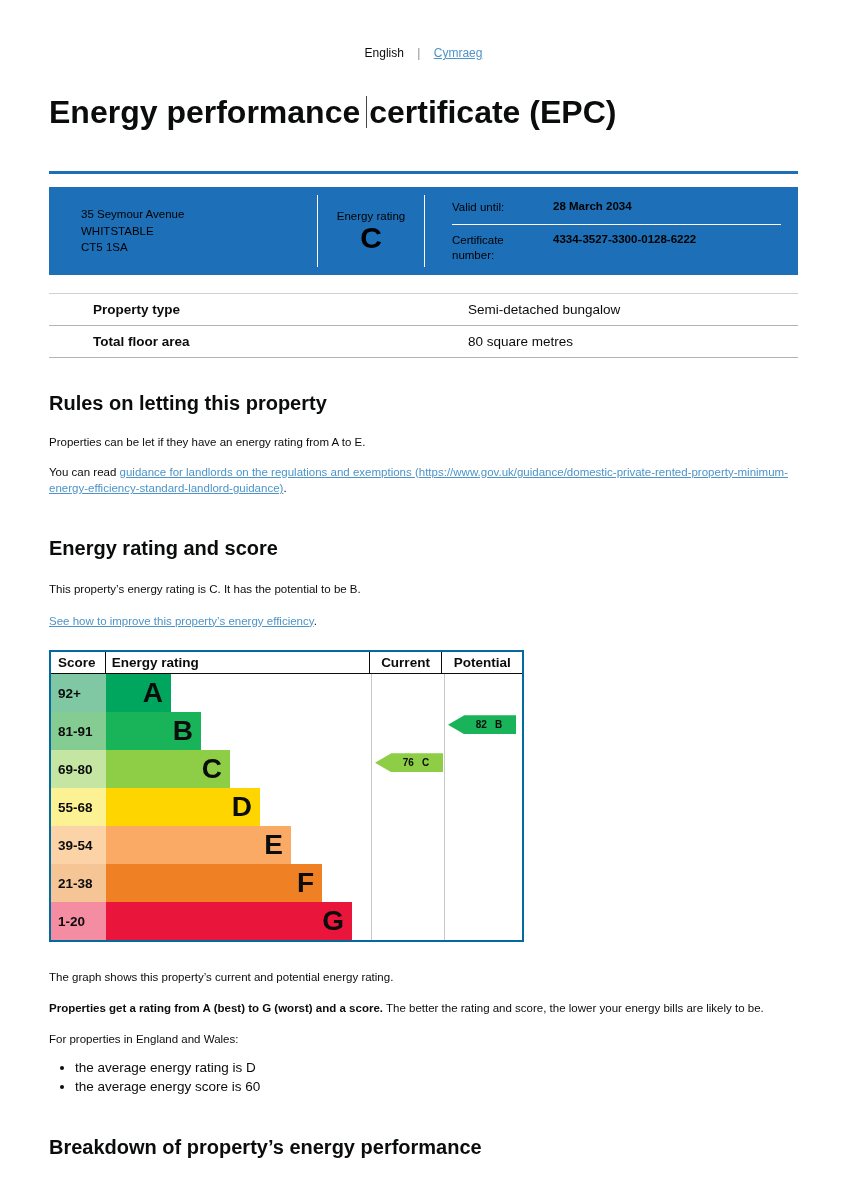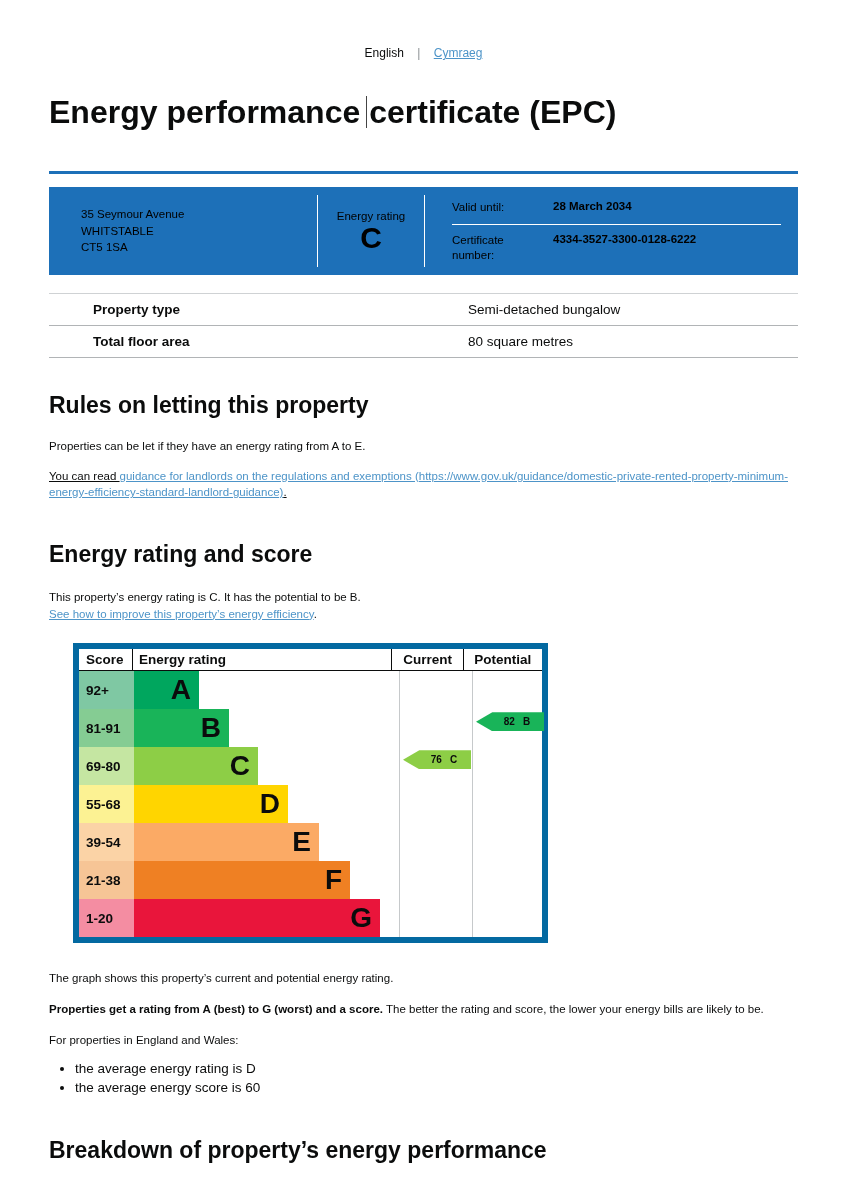--- a/index.html
+++ b/index.html
@@ -39,34 +39,34 @@
   .banner-row-label { width: 95px; flex: none; line-height: 1.3; }
   .banner-row-value { font-weight: bold; margin-left: 6px; }
   .banner-hr { border: none; border-top: 1px solid #fff; margin: 9px 0 8px 0; }
 
   
   .summary { margin-top: 18px; border-top: 1px solid #cfd2d4; }
   .summary-row { display: flex; border-bottom: 1px solid #b1b4b6; padding: 8px 0; font-size: 13.5px; }
   .summary-label { width: 375px; font-weight: bold; margin-left: 44px; }
   .summary-value { flex: 1; }
 
-  h2.section-heading { font-size: 23px; font-weight: bold; }
+  h2.section-heading { font-size: 20px; font-weight: bold; }
   .h2-rules { margin-top: 34px; }
   .h2-rating { margin-top: 40px; }
   .h2-breakdown { margin-top: 40px; }
 
   p.small-text { font-size: 11.5px; line-height: 1.45; }
   .p-rules1 { margin-top: 19px; }
-  .p-rules2 { margin-top: 13px; width: 740px; text-decoration: underline; }
+  .p-rules2 { margin-top: 13px; width: 740px; }
   .p-rating1 { margin-top: 21px; }
-  .p-improve { }
+  .p-improve { margin-top: 15px; }
   a.body-link { color: #4d94c8; text-decoration: underline; cursor: pointer; }
 
   
-  .chart { margin-top: 21px; width: 475px; border: 6px solid #0369a1; margin-left: 24px; }
+  .chart { margin-top: 21px; width: 475px; border: 2px solid #0369a1; }
   .chart-header { display: flex; height: 22px; border-bottom: 1px solid #0b0c0c; font-size: 13.5px; font-weight: bold; }
   .chart-header > div { display: flex; align-items: center; }
   .ch-score  { width: 55px;  padding-left: 7px; border-right: 1px solid #0b0c0c; }
   .ch-rating { width: 265px; padding-left: 6px; border-right: 1px solid #0b0c0c; }
   .ch-current { width: 73px; justify-content: center; border-right: 1px solid #0b0c0c; }
   .ch-potential { width: 80px; justify-content: center; }
   .chart-body { position: relative; height: 266px; }
   .band-row { display: flex; height: 38px; }
   .score-cell { width: 55px; flex: none; display: flex; align-items: center;
                 padding-left: 7px; font-size: 13.5px; font-weight: bold; }

